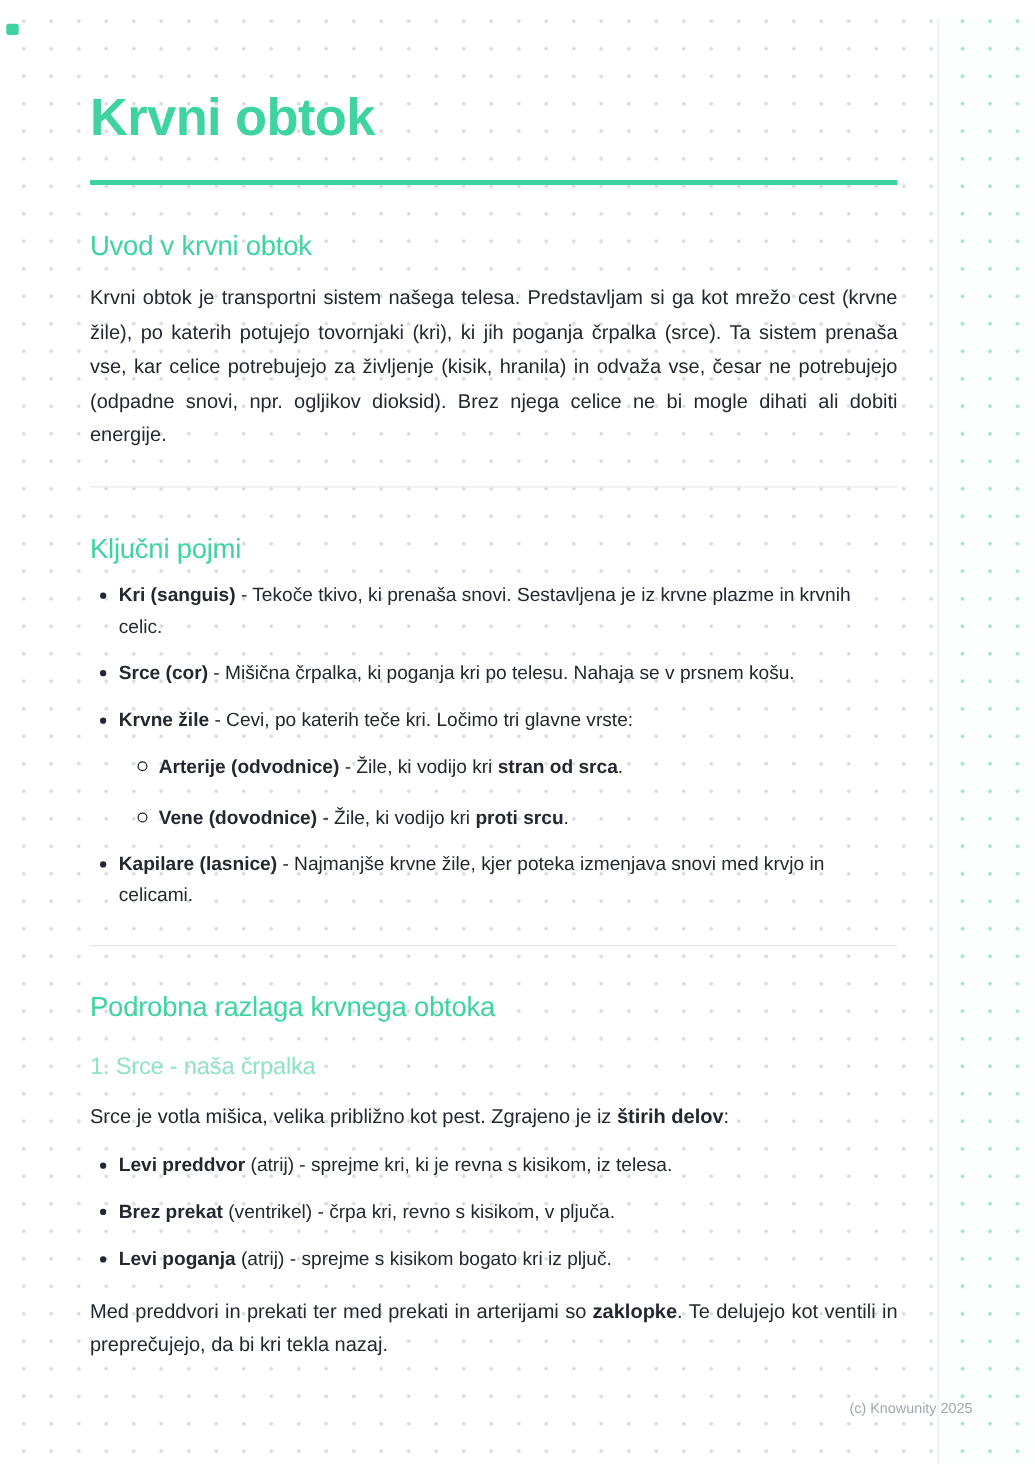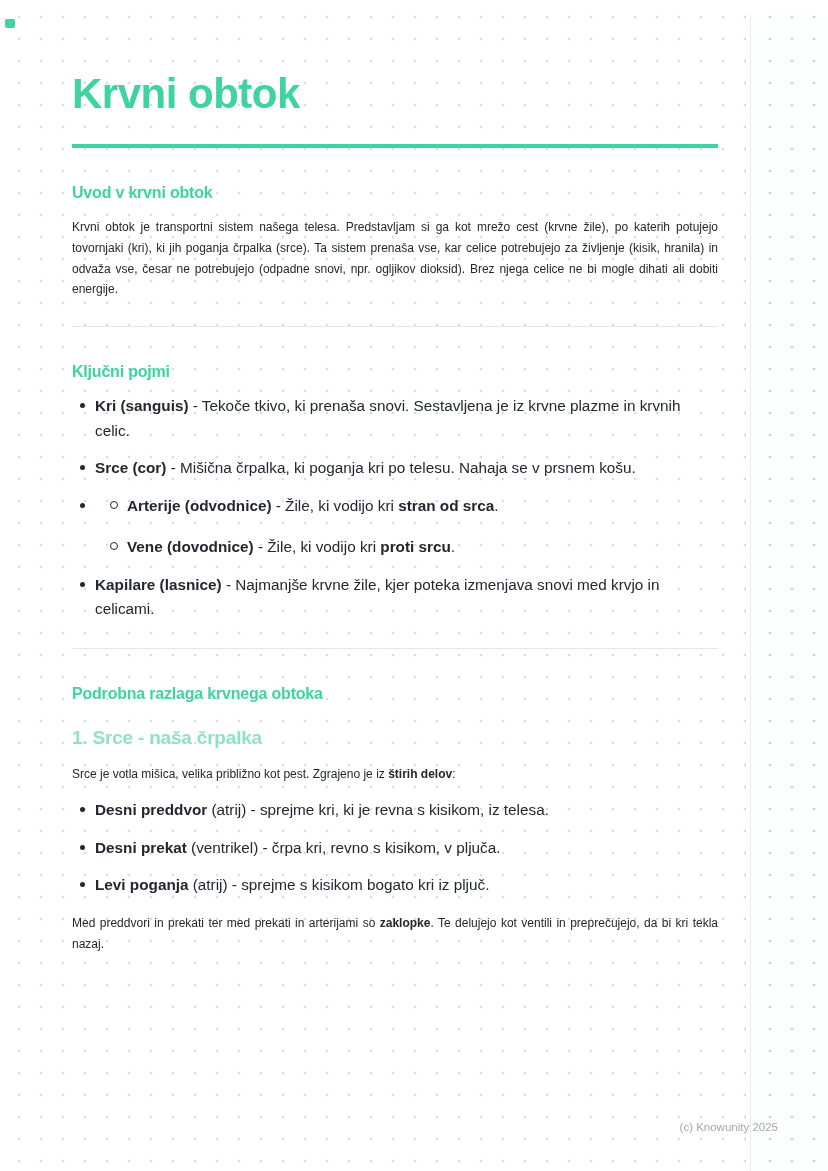--- a/index.html
+++ b/index.html
@@ -50,37 +50,37 @@
   }
 
   .title-rule {
     border:none;
     height:4px;
     background:#3ed3a0;
     margin-top:26px;
   }
 
   h2.section-heading {
-    font-size:16px;
-    font-weight:700;
+    font-size:22px;
+    font-weight:400;
     color:#3ed3a0;
     margin-top:36px;
     letter-spacing:-0.2px;
   }
 
   h3.sub-heading {
     font-size:19px;
-    font-weight:700;
+    font-weight:400;
     color:#90e2c5;
     margin-top:24px;
     letter-spacing:-0.2px;
   }
 
   p.body-text {
-    font-size:12px;
+    font-size:16px;
     line-height:1.72;
     margin-top:15px;
     color:#23272f;
   }
   p.justified { text-align:justify; }
 
   hr.divider {
     border:none;
     border-top:1px solid #e5e7eb;
     margin:26px 0 26px 0;
@@ -152,20 +152,21 @@
 
     <h2 class="section-heading">Ključni pojmi</h2>
     <ul class="l1">
       <li>
         <span><span class="b">Kri (sanguis)</span><span> - Tekoče tkivo, ki prenaša snovi. Sestavljena je iz krvne plazme in krvnih celic.</span></span>
       </li>
       <li>
         <span><span class="b">Srce (cor)</span><span> - Mišična črpalka, ki poganja kri po telesu. Nahaja se v prsnem košu.</span></span>
       </li>
       <li>
+        <span><span class="b">Krvne žile</span><span> - Cevi, po katerih teče kri. Ločimo tri glavne vrste:</span></span>
         <ul class="l2">
           <li>
             <span><span class="b">Arterije (odvodnice)</span><span> - Žile, ki vodijo kri </span><span class="b">stran od srca</span><span>.</span></span>
           </li>
           <li>
             <span><span class="b">Vene (dovodnice)</span><span> - Žile, ki vodijo kri </span><span class="b">proti srcu</span><span>.</span></span>
           </li>
         </ul>
       </li>
       <li>
@@ -175,24 +176,24 @@
 
     <hr class="divider">
 
     <h2 class="section-heading">Podrobna razlaga krvnega obtoka</h2>
     <h3 class="sub-heading">1. Srce - naša črpalka</h3>
 
     <p class="body-text"><span>Srce je votla mišica, velika približno kot pest. Zgrajeno je iz </span><span class="b">štirih delov</span><span>:</span></p>
 
     <ul class="l1">
       <li>
-        <span><span class="b">Desni preddvor</span><span> (atrij) - sprejme kri, ki je revna s kisikom, iz telesa.</span></span>
-      </li>
-      <li>
-        <span><span class="b">Desni prekat</span><span> (ventrikel) - črpa kri, revno s kisikom, v pljuča.</span></span>
+        <span><span class="b">Levi preddvor</span><span> (atrij) - sprejme kri, ki je revna s kisikom, iz telesa.</span></span>
+      </li>
+      <li>
+        <span><span class="b">Brez prekat</span><span> (ventrikel) - črpa kri, revno s kisikom, v pljuča.</span></span>
       </li>
       <li>
         <span><span class="b">Levi poganja</span><span> (atrij) - sprejme s kisikom bogato kri iz pljuč.</span></span>
       </li>
     </ul>
 
     <p class="body-text justified"><span>Med preddvori in prekati ter med prekati in arterijami so </span><span class="b">zaklopke</span><span>. Te delujejo kot ventili in preprečujejo, da bi kri tekla nazaj.</span></p>
 
   </div>
 

